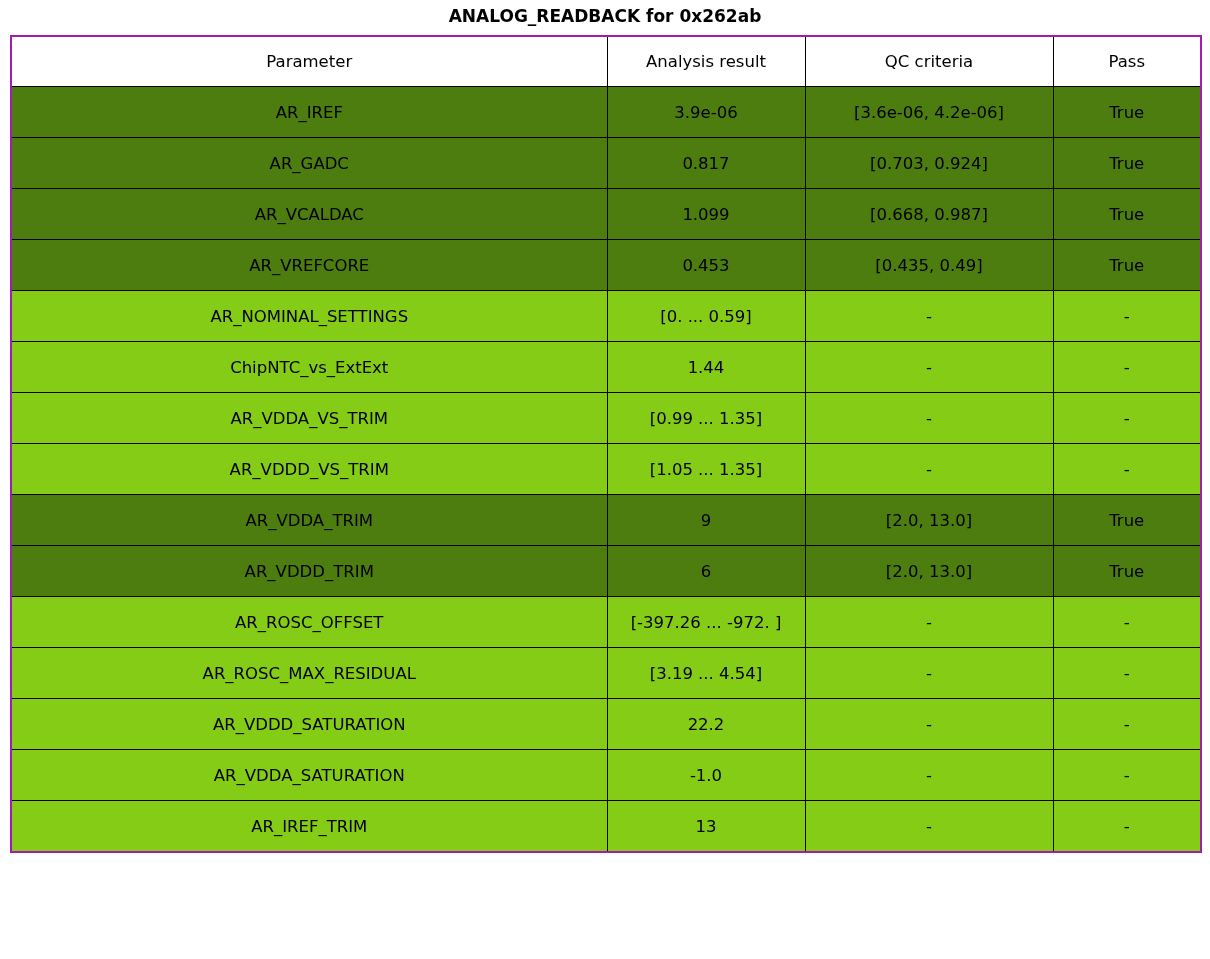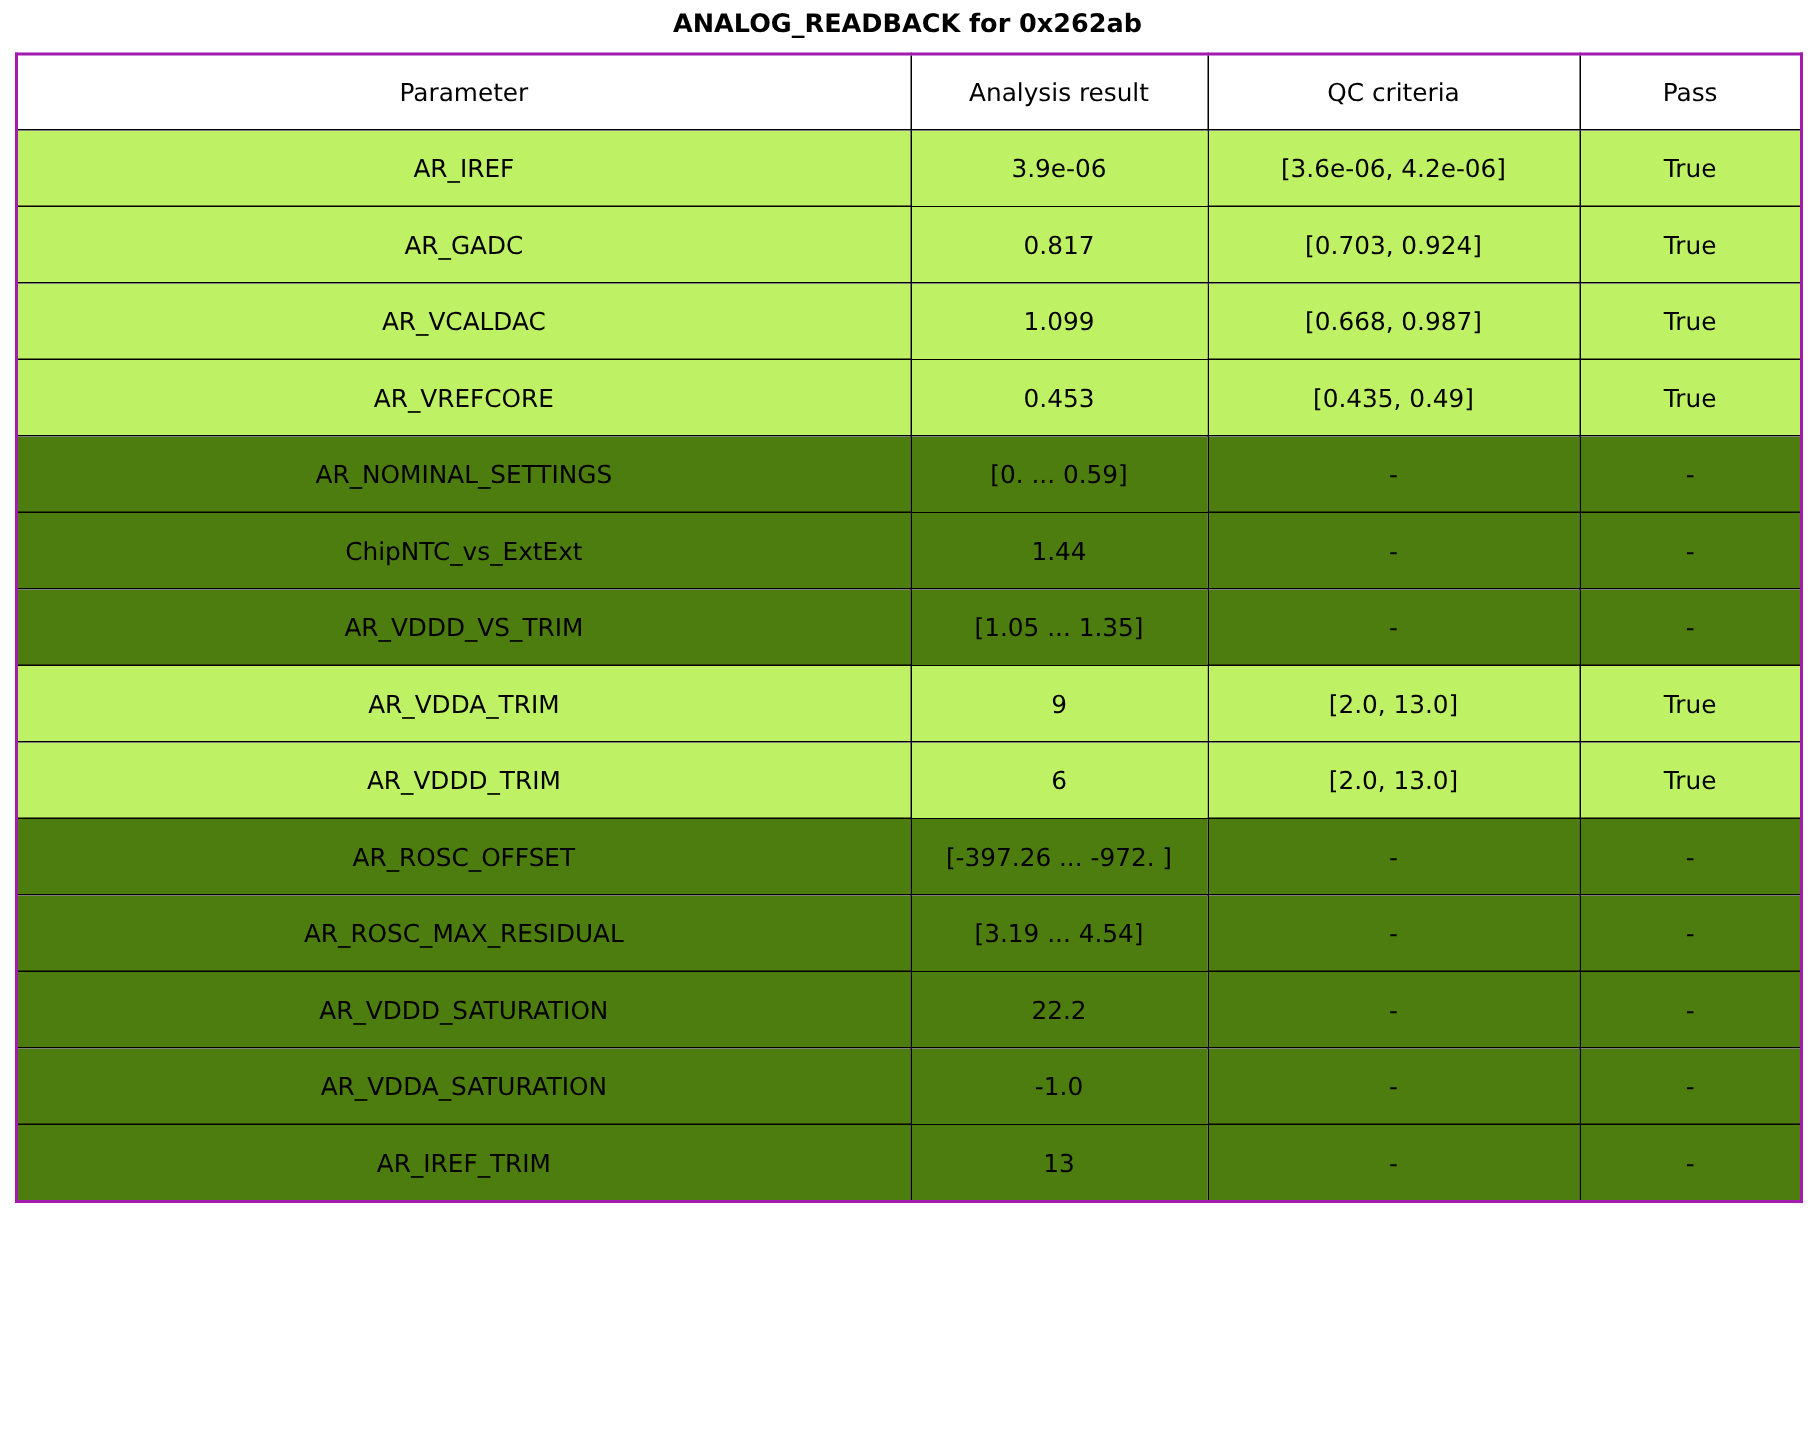--- a/index.html
+++ b/index.html
@@ -51,24 +51,24 @@
     text-align: center;
     vertical-align: middle;
     font-family: "DejaVu Sans", sans-serif;
     overflow: hidden;
     white-space: nowrap;
   }
   table.qc-table thead th {
     height: 49px;
   }
   tr.pass-row td {
-    background: #bef264;
+    background: #4d7c0f;
   }
   tr.plain-row td {
-    background: #4d7c0f;
+    background: #84cc16;
   }
   .overflow-cell {
     
     position: relative;
   }
 </style>
 </head>
 <body>
 
 <div class="page">
@@ -121,20 +121,26 @@
           <td>-</td>
           <td>-</td>
         </tr>
         <tr class="plain-row">
           <td>ChipNTC_vs_ExtExt</td>
           <td class="overflow-cell">1.44</td>
           <td>-</td>
           <td>-</td>
         </tr>
         <tr class="plain-row">
+          <td>AR_VDDA_VS_TRIM</td>
+          <td class="overflow-cell">[0.99 ... 1.35]</td>
+          <td>-</td>
+          <td>-</td>
+        </tr>
+        <tr class="plain-row">
           <td>AR_VDDD_VS_TRIM</td>
           <td class="overflow-cell">[1.05 ... 1.35]</td>
           <td>-</td>
           <td>-</td>
         </tr>
         <tr class="pass-row">
           <td>AR_VDDA_TRIM</td>
           <td class="overflow-cell">9</td>
           <td>[2.0, 13.0]</td>
           <td>True</td>

